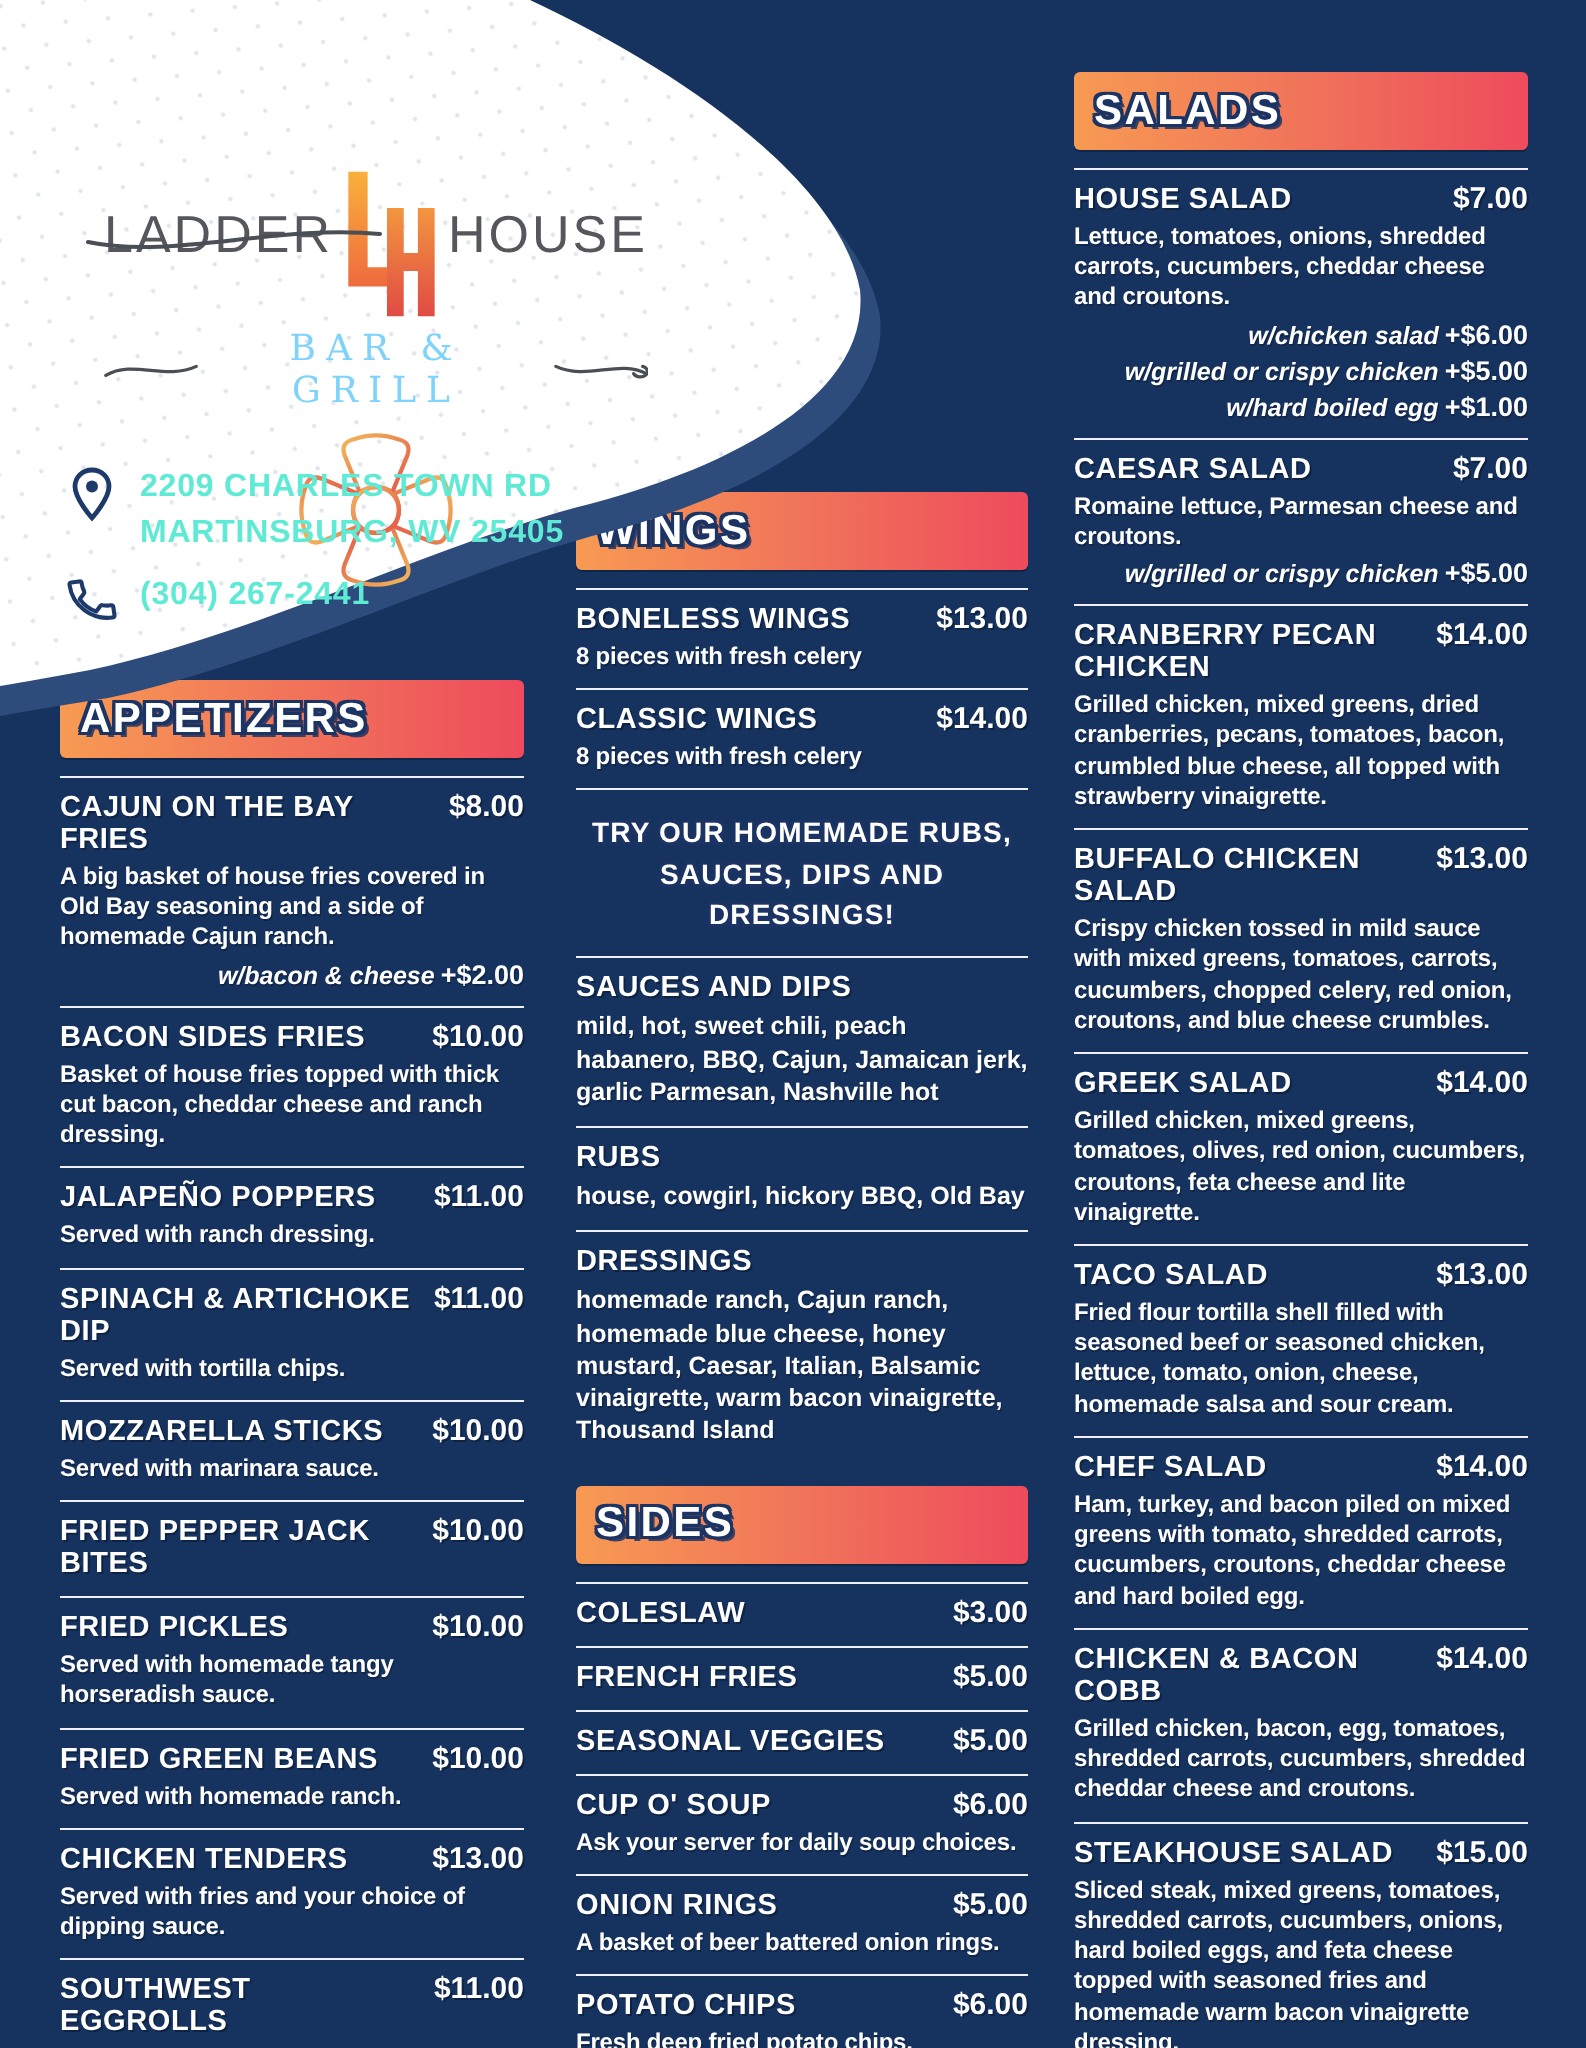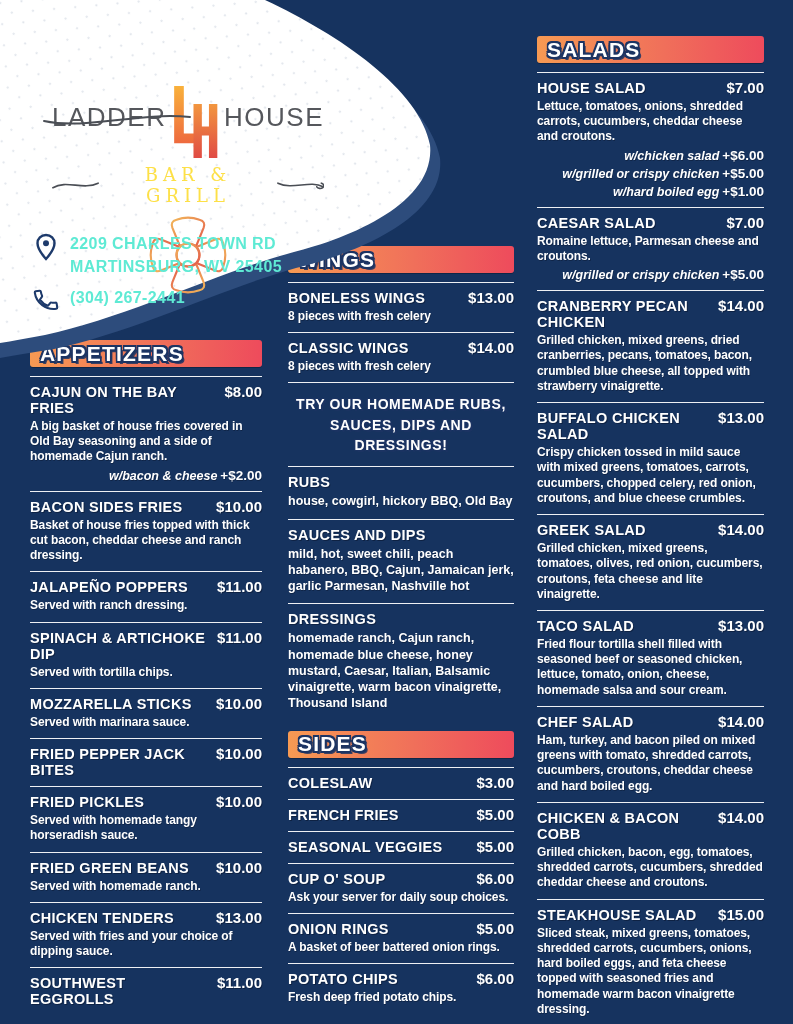--- a/index.html
+++ b/index.html
@@ -10,37 +10,37 @@
   
   .blob-wrap { position:absolute; left:0; top:0; z-index:2; pointer-events:none; }
 
   
   .logo { position:absolute; left:52px; top:72px; width:272px; z-index:3; text-align:center; }
   .logo-row { display:flex; align-items:center; justify-content:center; position:relative; }
   .logo-word { font-size:26px; font-weight:500; color:#55575c; letter-spacing:1.5px; }
   .monogram { margin:0 3px -10px 3px; }
   .swoosh-under { position:absolute; left:-10px; top:36px; }
   .tagline-row { display:flex; align-items:center; justify-content:center; gap:7px; margin-top:2px; }
-  .tagline { font-family:"DejaVu Serif",serif; font-size:18px; color:#fde047; letter-spacing:5px; font-weight:500; }
+  .tagline { font-family:"DejaVu Serif",serif; font-size:18px; color:#7dd3fc; letter-spacing:5px; font-weight:500; }
   .crest { margin-top:8px; }
 
   
   .contact { position:absolute; left:32px; top:232px; width:280px; z-index:3; color:#5eead4; }
   .c-row { display:flex; align-items:flex-start; gap:10px; margin-bottom:8px; }
   .c-icon { flex:0 0 28px; display:flex; justify-content:center; padding-top:1px; }
   .c-text { font-weight:800; font-size:16px; letter-spacing:.4px; line-height:1.45; }
 
   
   .col { position:absolute; z-index:1; color:#fff; }
   .col-left   { left:30px;  top:340px; width:232px; }
   .col-middle { left:288px; top:246px; width:226px; }
   .col-right  { left:537px; top:36px;  width:227px; }
   .section + .section { margin-top:10px; }
 
-  .sec-header { height:27px; border-radius:3px; display:flex; align-items:center;
+  .sec-header { height:39px; border-radius:3px; display:flex; align-items:center;
     padding:0 10px; margin-bottom:9px;
     background:linear-gradient(90deg,#f79a53 0%,#f0705a 55%,#ee4b5c 100%);
     box-shadow:0 1px 0 rgba(0,0,0,.25); }
   .sec-header span { font-size:21px; font-weight:800; letter-spacing:1.2px; color:#fff;
     text-shadow:-1.6px -1.6px 0 #1c3463, 1.6px -1.6px 0 #1c3463, -1.6px 1.6px 0 #1c3463,
                  1.6px 1.6px 0 #1c3463, 0 1.6px 0 #1c3463, 1.6px 0 0 #1c3463,
                  0 -1.6px 0 #1c3463, -1.6px 0 0 #1c3463, 2.6px 2.6px 0 rgba(28,52,99,.85); }
 
   .item, .group, .note { border-top:1.8px solid rgba(255,255,255,.93); }
   .item { padding:6px 0 8px; }
@@ -246,26 +246,26 @@
         </div>
         <div class="item">
           <div class="item-head">
             <span class="item-name">CLASSIC WINGS</span>
             <span class="item-price">$14.00</span>
           </div>
           <div class="item-desc">8 pieces with fresh celery</div>
         </div>
         <div class="note">TRY OUR HOMEMADE RUBS, SAUCES, DIPS AND DRESSINGS!</div>
         <div class="group">
+          <div class="group-title">SAUCES AND DIPS</div>
+          <div class="group-text">mild, hot, sweet chili, peach habanero, BBQ, Cajun, Jamaican jerk, garlic Parmesan, Nashville hot</div>
+        </div>
+        <div class="group">
           <div class="group-title">RUBS</div>
           <div class="group-text">house, cowgirl, hickory BBQ, Old Bay</div>
-        </div>
-        <div class="group">
-          <div class="group-title">SAUCES AND DIPS</div>
-          <div class="group-text">mild, hot, sweet chili, peach habanero, BBQ, Cajun, Jamaican jerk, garlic Parmesan, Nashville hot</div>
         </div>
         <div class="group">
           <div class="group-title">DRESSINGS</div>
           <div class="group-text">homemade ranch, Cajun ranch, homemade blue cheese, honey mustard, Caesar, Italian, Balsamic vinaigrette, warm bacon vinaigrette, Thousand Island</div>
         </div>
       </div>
       <div class="section">
         <div class="sec-header">
           <span>SIDES</span>
         </div>

